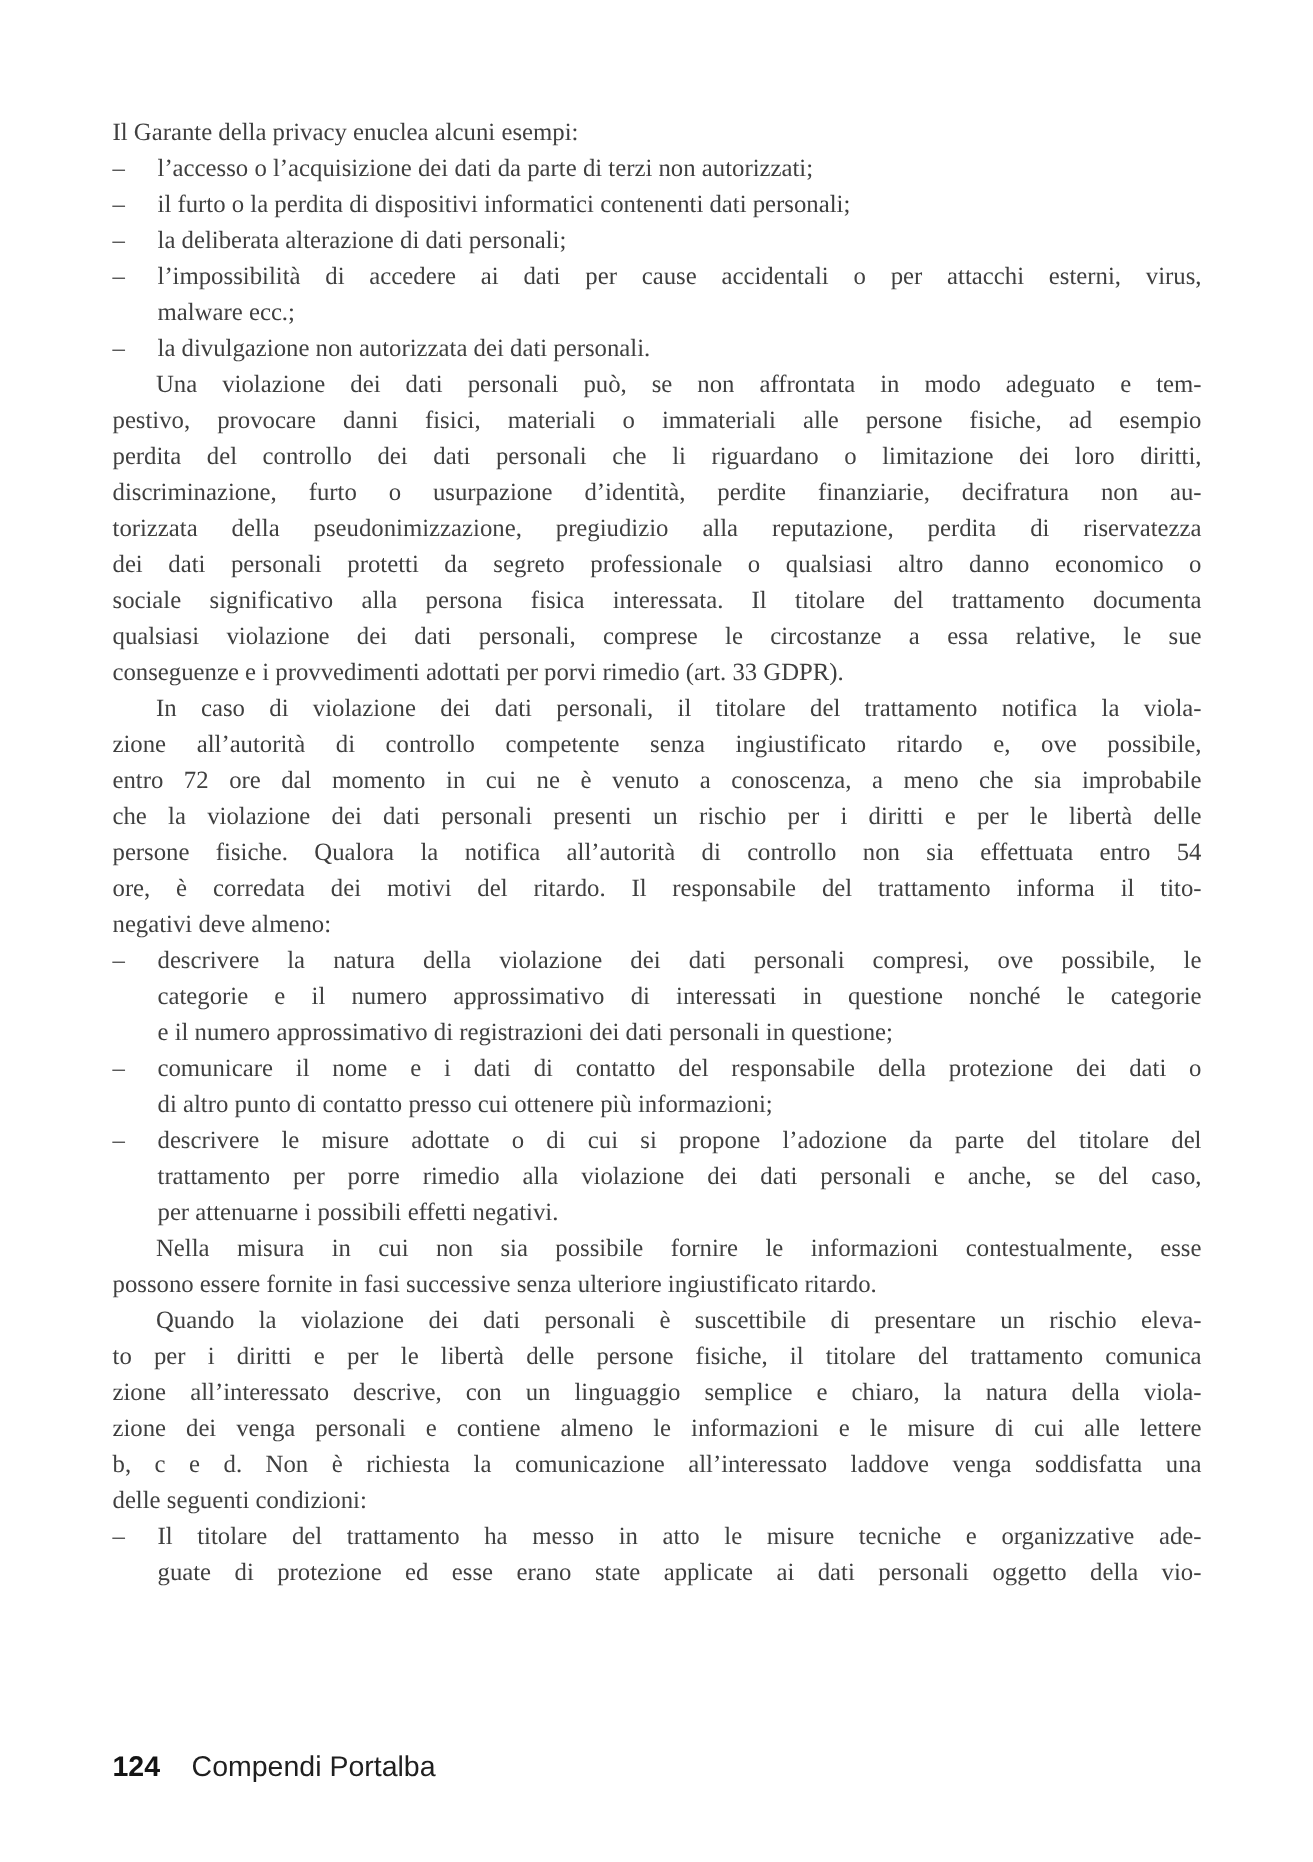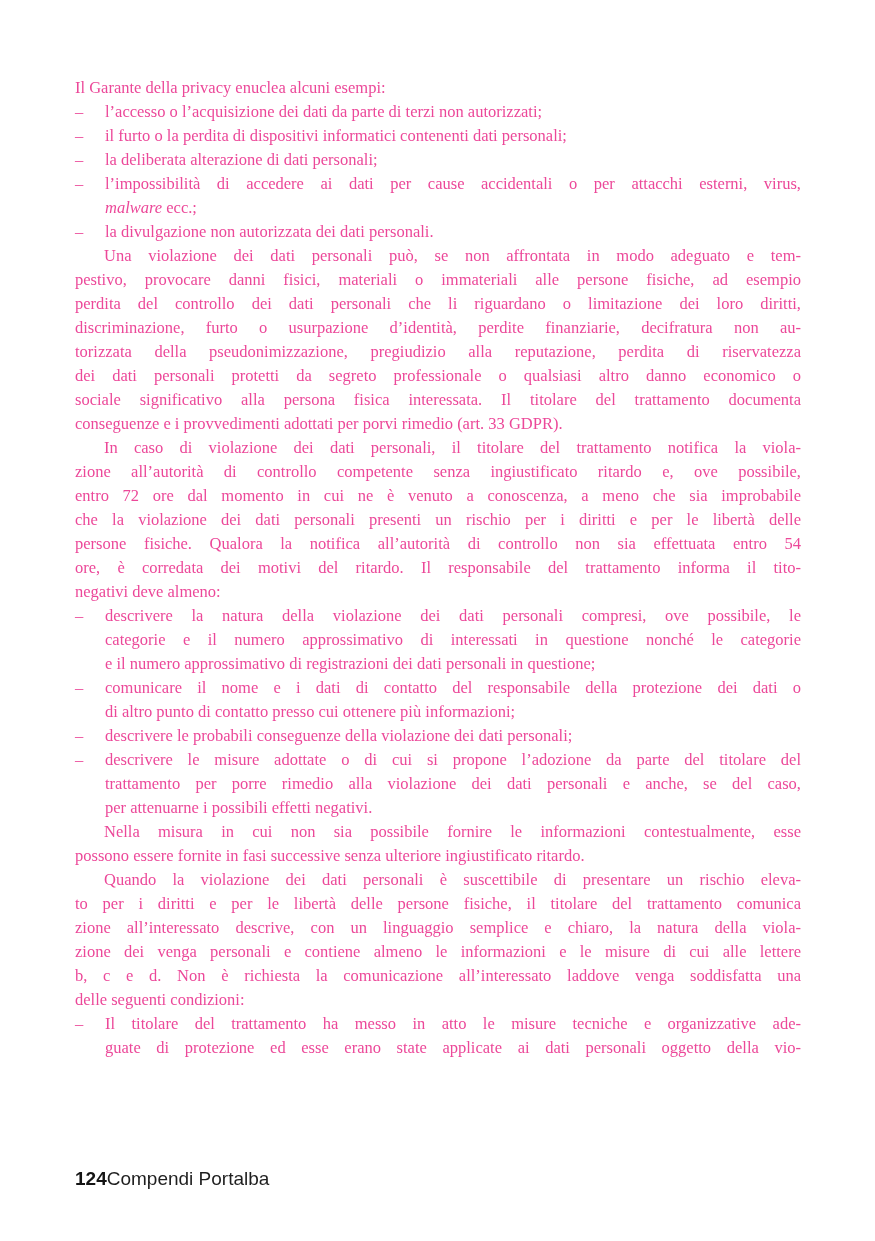--- a/index.html
+++ b/index.html
@@ -15,50 +15,50 @@
     overflow: hidden;
     font-family: "Liberation Serif", serif;
   }
   .text-block {
     position: absolute;
     left: 75px;
     top: 76px;
     width: 726px;
     font-size: 16.5px;
     line-height: 24px;
-    color: #ec4899;
+    color: #404040;
   }
   .line {
     text-align: left;
     white-space: normal;
   }
   .line.just {
     text-align: justify;
     text-align-last: justify;
   }
   .line.para {
     text-indent: 29px;
   }
   .line.cont {
     padding-left: 30px;
   }
   .line.bullet .dash {
     display: inline-block;
     width: 30px;
   }
   .it {
-    font-style: italic;
     text-align: right;
   }
   .footer {
     position: absolute;
     left: 75px;
     top: 1168px;
     display: flex;
     align-items: baseline;
+    gap: 21px;
     font-family: "Liberation Sans", sans-serif;
     font-size: 19px;
     color: #1f1f1f;
   }
   .footer .num {
     font-weight: bold;
     color: #141414;
   }
 </style>
 </head>
@@ -73,34 +73,34 @@
       <div class="line bullet just"><span class="dash">–</span>l’impossibilità di accedere ai dati per cause accidentali o per attacchi esterni, virus,</div>
       <div class="line cont"><span class="it">malware</span> ecc.;</div>
       <div class="line bullet"><span class="dash">–</span>la divulgazione non autorizzata dei dati personali.</div>
       <div class="line para just">Una violazione dei dati personali può, se non affrontata in modo adeguato e tem-</div>
       <div class="line flush just">pestivo, provocare danni fisici, materiali o immateriali alle persone fisiche, ad esempio</div>
       <div class="line flush just">perdita del controllo dei dati personali che li riguardano o limitazione dei loro diritti,</div>
       <div class="line flush just">discriminazione, furto o usurpazione d’identità, perdite finanziarie, decifratura non au-</div>
       <div class="line flush just">torizzata della pseudonimizzazione, pregiudizio alla reputazione, perdita di riservatezza</div>
       <div class="line flush just">dei dati personali protetti da segreto professionale o qualsiasi altro danno economico o</div>
       <div class="line flush just">sociale significativo alla persona fisica interessata. Il titolare del trattamento documenta</div>
+      <div class="line flush just">qualsiasi violazione dei dati personali, comprese le circostanze a essa relative, le sue</div>
       <div class="line flush">conseguenze e i provvedimenti adottati per porvi rimedio (art. 33 GDPR).</div>
       <div class="line para just">In caso di violazione dei dati personali, il titolare del trattamento notifica la viola-</div>
       <div class="line flush just">zione all’autorità di controllo competente senza ingiustificato ritardo e, ove possibile,</div>
       <div class="line flush just">entro 72 ore dal momento in cui ne è venuto a conoscenza, a meno che sia improbabile</div>
       <div class="line flush just">che la violazione dei dati personali presenti un rischio per i diritti e per le libertà delle</div>
       <div class="line flush just">persone fisiche. Qualora la notifica all’autorità di controllo non sia effettuata entro 54</div>
       <div class="line flush just">ore, è corredata dei motivi del ritardo. Il responsabile del trattamento informa il tito-</div>
       <div class="line flush">negativi deve almeno:</div>
       <div class="line bullet just"><span class="dash">–</span>descrivere la natura della violazione dei dati personali compresi, ove possibile, le</div>
       <div class="line cont just">categorie e il numero approssimativo di interessati in questione nonché le categorie</div>
       <div class="line cont">e il numero approssimativo di registrazioni dei dati personali in questione;</div>
       <div class="line bullet just"><span class="dash">–</span>comunicare il nome e i dati di contatto del responsabile della protezione dei dati o</div>
       <div class="line cont">di altro punto di contatto presso cui ottenere più informazioni;</div>
-      <div class="line bullet"><span class="dash">–</span>descrivere le probabili conseguenze della violazione dei dati personali;</div>
       <div class="line bullet just"><span class="dash">–</span>descrivere le misure adottate o di cui si propone l’adozione da parte del titolare del</div>
       <div class="line cont just">trattamento per porre rimedio alla violazione dei dati personali e anche, se del caso,</div>
       <div class="line cont">per attenuarne i possibili effetti negativi.</div>
       <div class="line para just">Nella misura in cui non sia possibile fornire le informazioni contestualmente, esse</div>
       <div class="line flush">possono essere fornite in fasi successive senza ulteriore ingiustificato ritardo.</div>
       <div class="line para just">Quando la violazione dei dati personali è suscettibile di presentare un rischio eleva-</div>
       <div class="line flush just">to per i diritti e per le libertà delle persone fisiche, il titolare del trattamento comunica</div>
       <div class="line flush just">zione all’interessato descrive, con un linguaggio semplice e chiaro, la natura della viola-</div>
       <div class="line flush just">zione dei venga personali e contiene almeno le informazioni e le misure di cui alle lettere</div>
       <div class="line flush just">b, c e d. Non è richiesta la comunicazione all’interessato laddove venga soddisfatta una</div>

